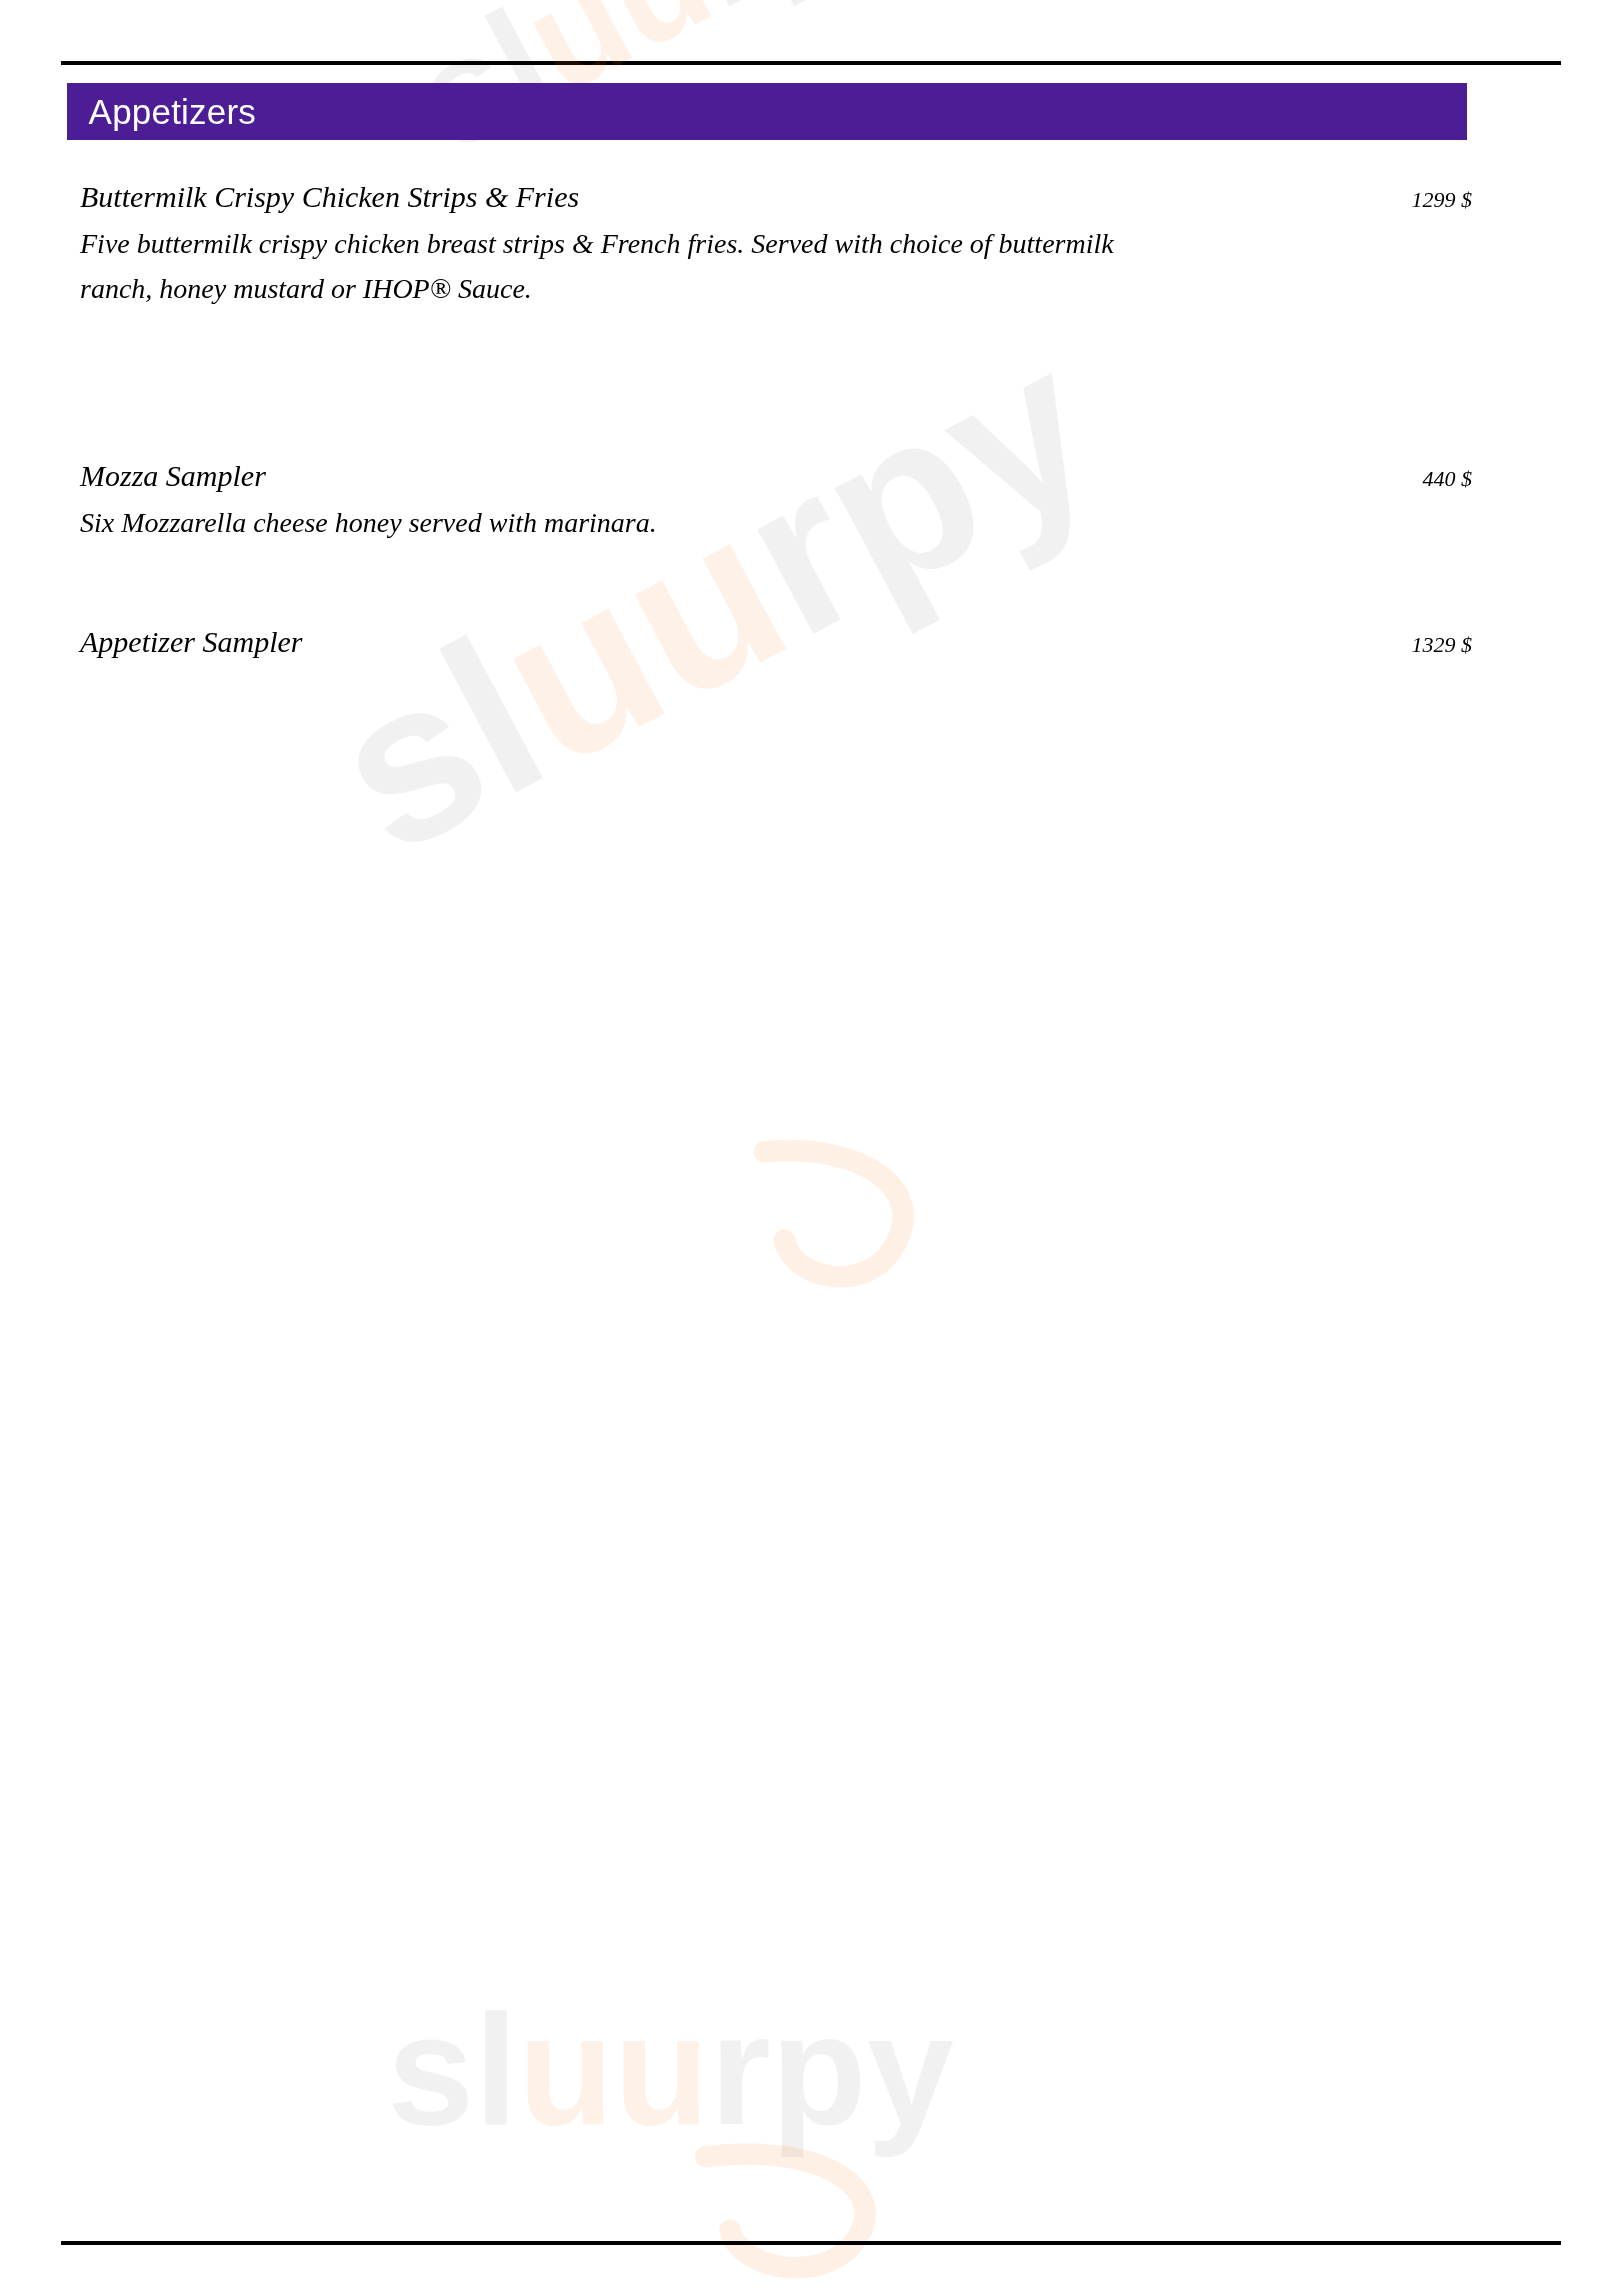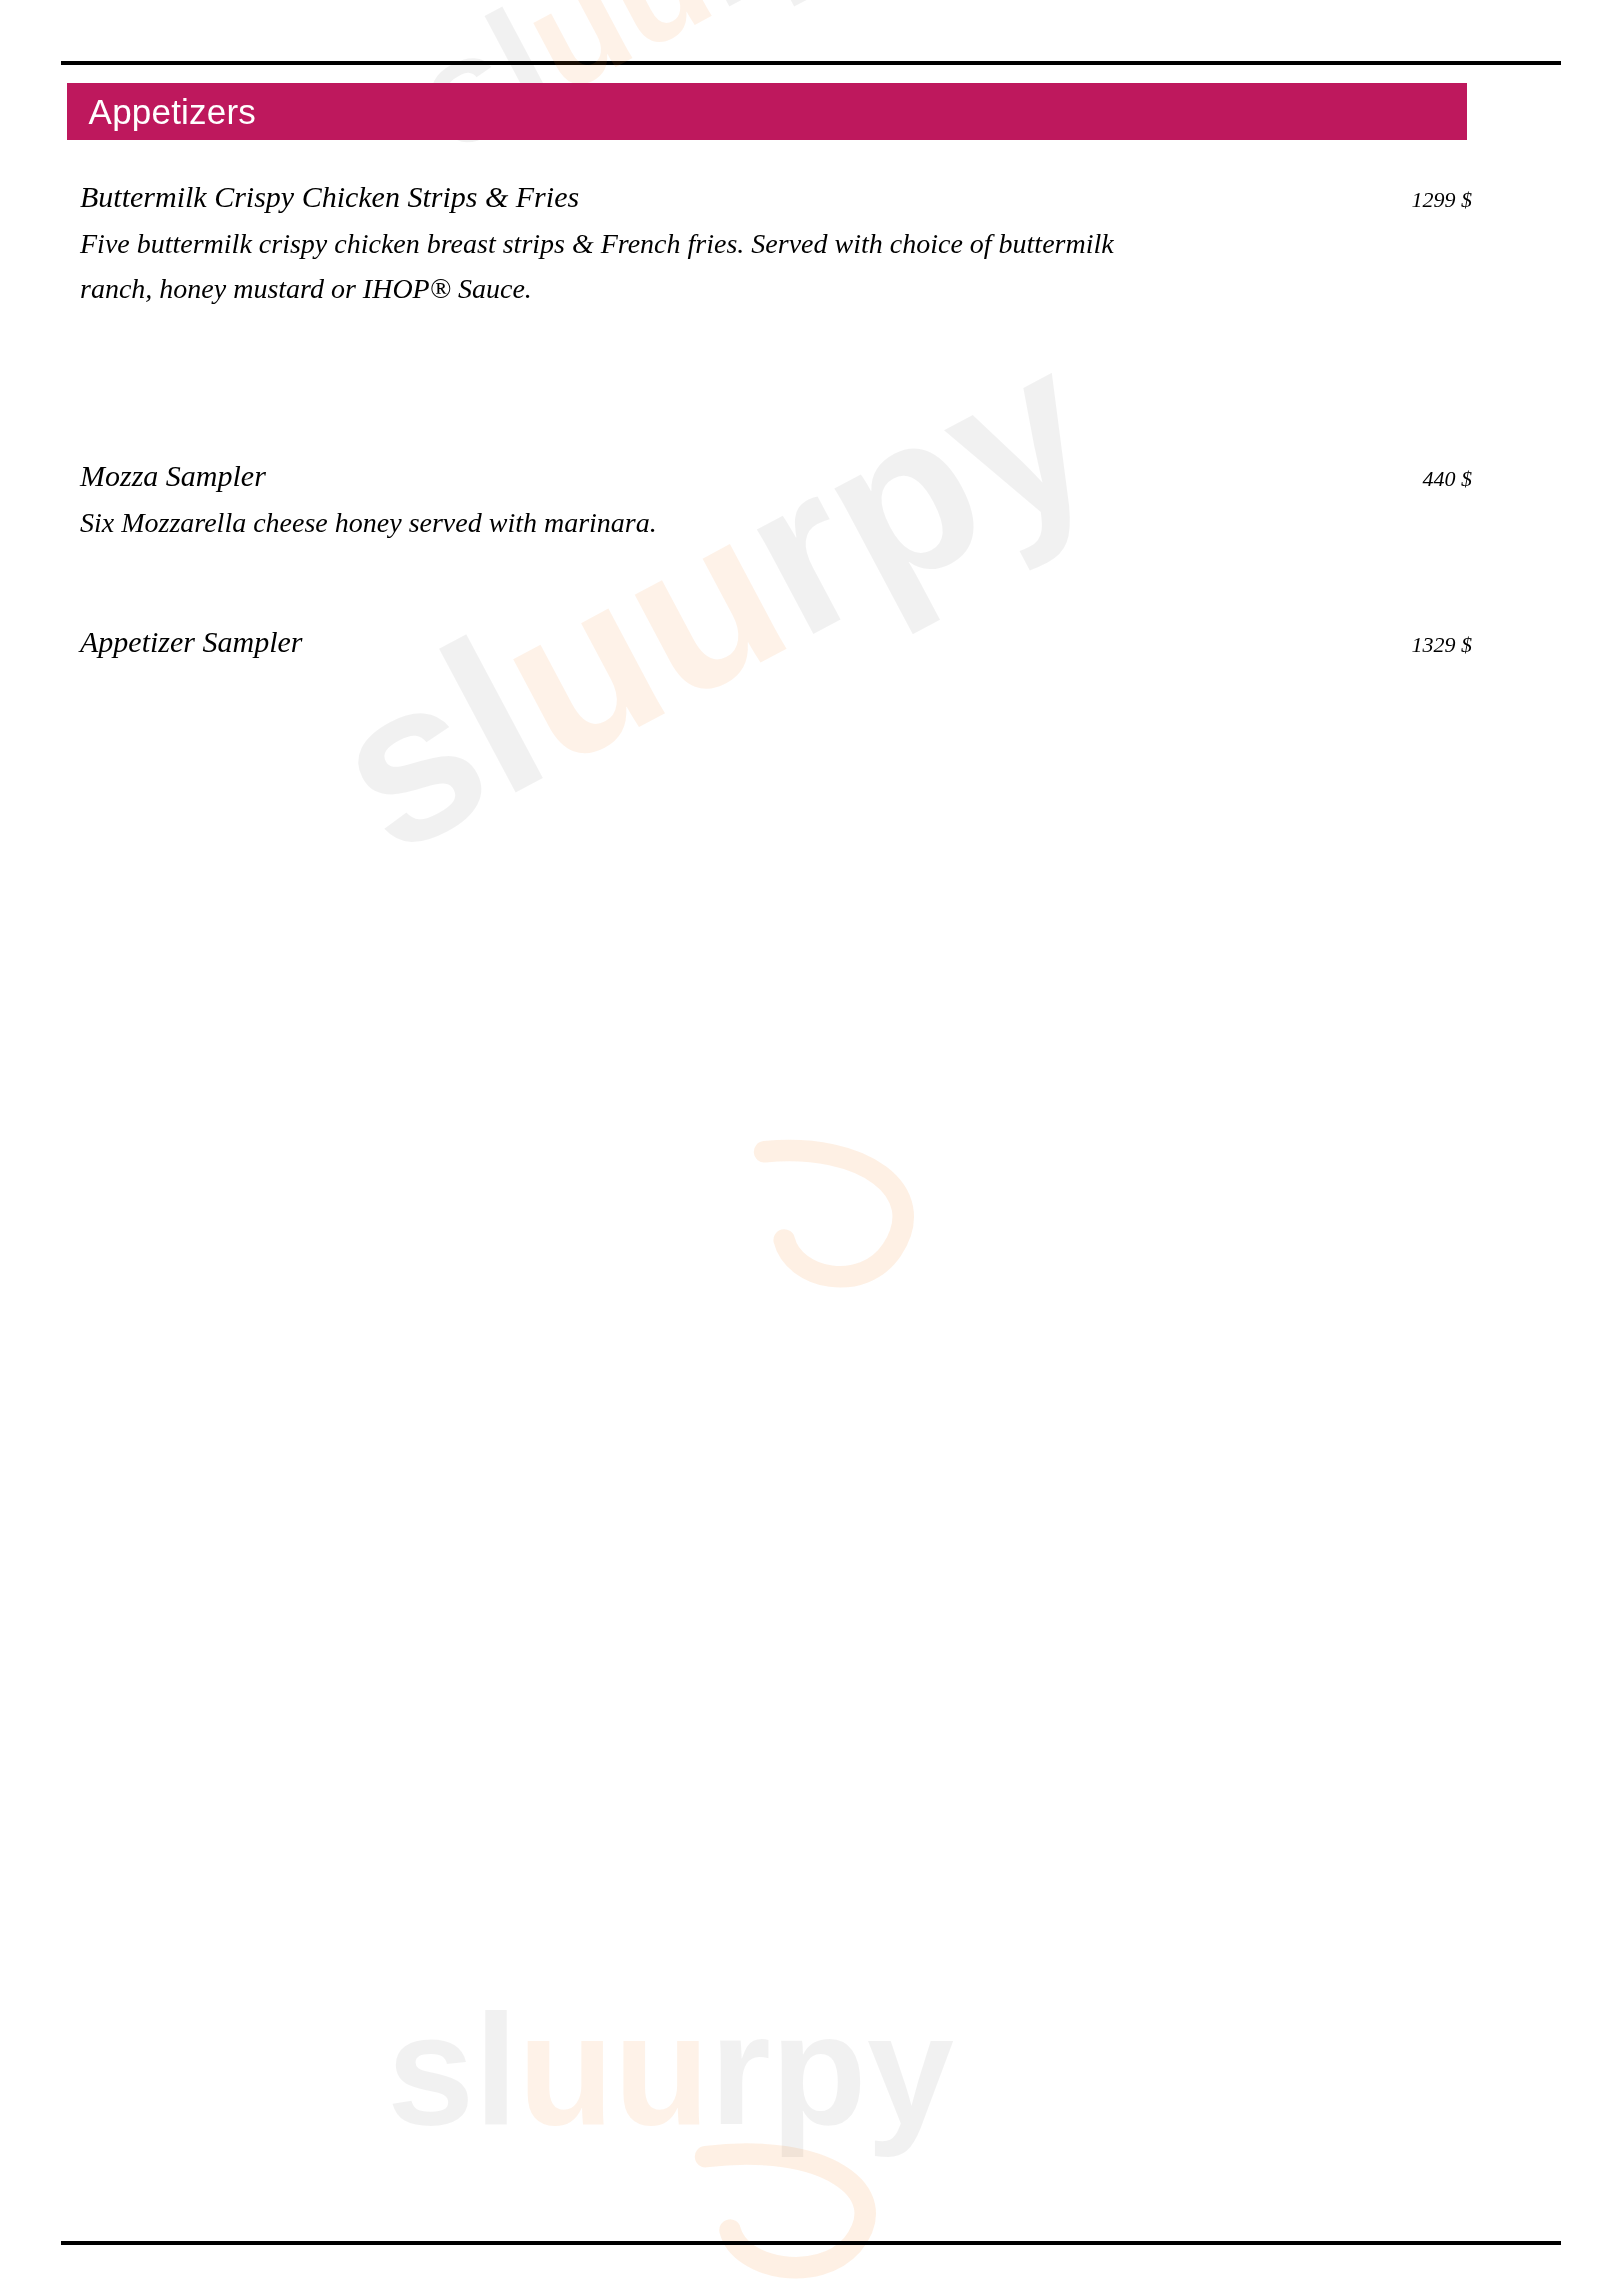--- a/index.html
+++ b/index.html
@@ -40,21 +40,21 @@
     background: #000000;
   }
 
   
   .section-bar {
     position: absolute;
     left: 67px;
     top: 83px;
     width: 1400px;
     height: 57px;
-    background: #be185d;
+    background: #4c1d95;
     display: flex;
     align-items: center;
   }
   .section-bar .section-title {
     font-family: "Liberation Sans", sans-serif;
     font-size: 35px;
     color: #ffffff;
     padding-left: 21.6px;
     letter-spacing: 0.2px;
     line-height: 1;

